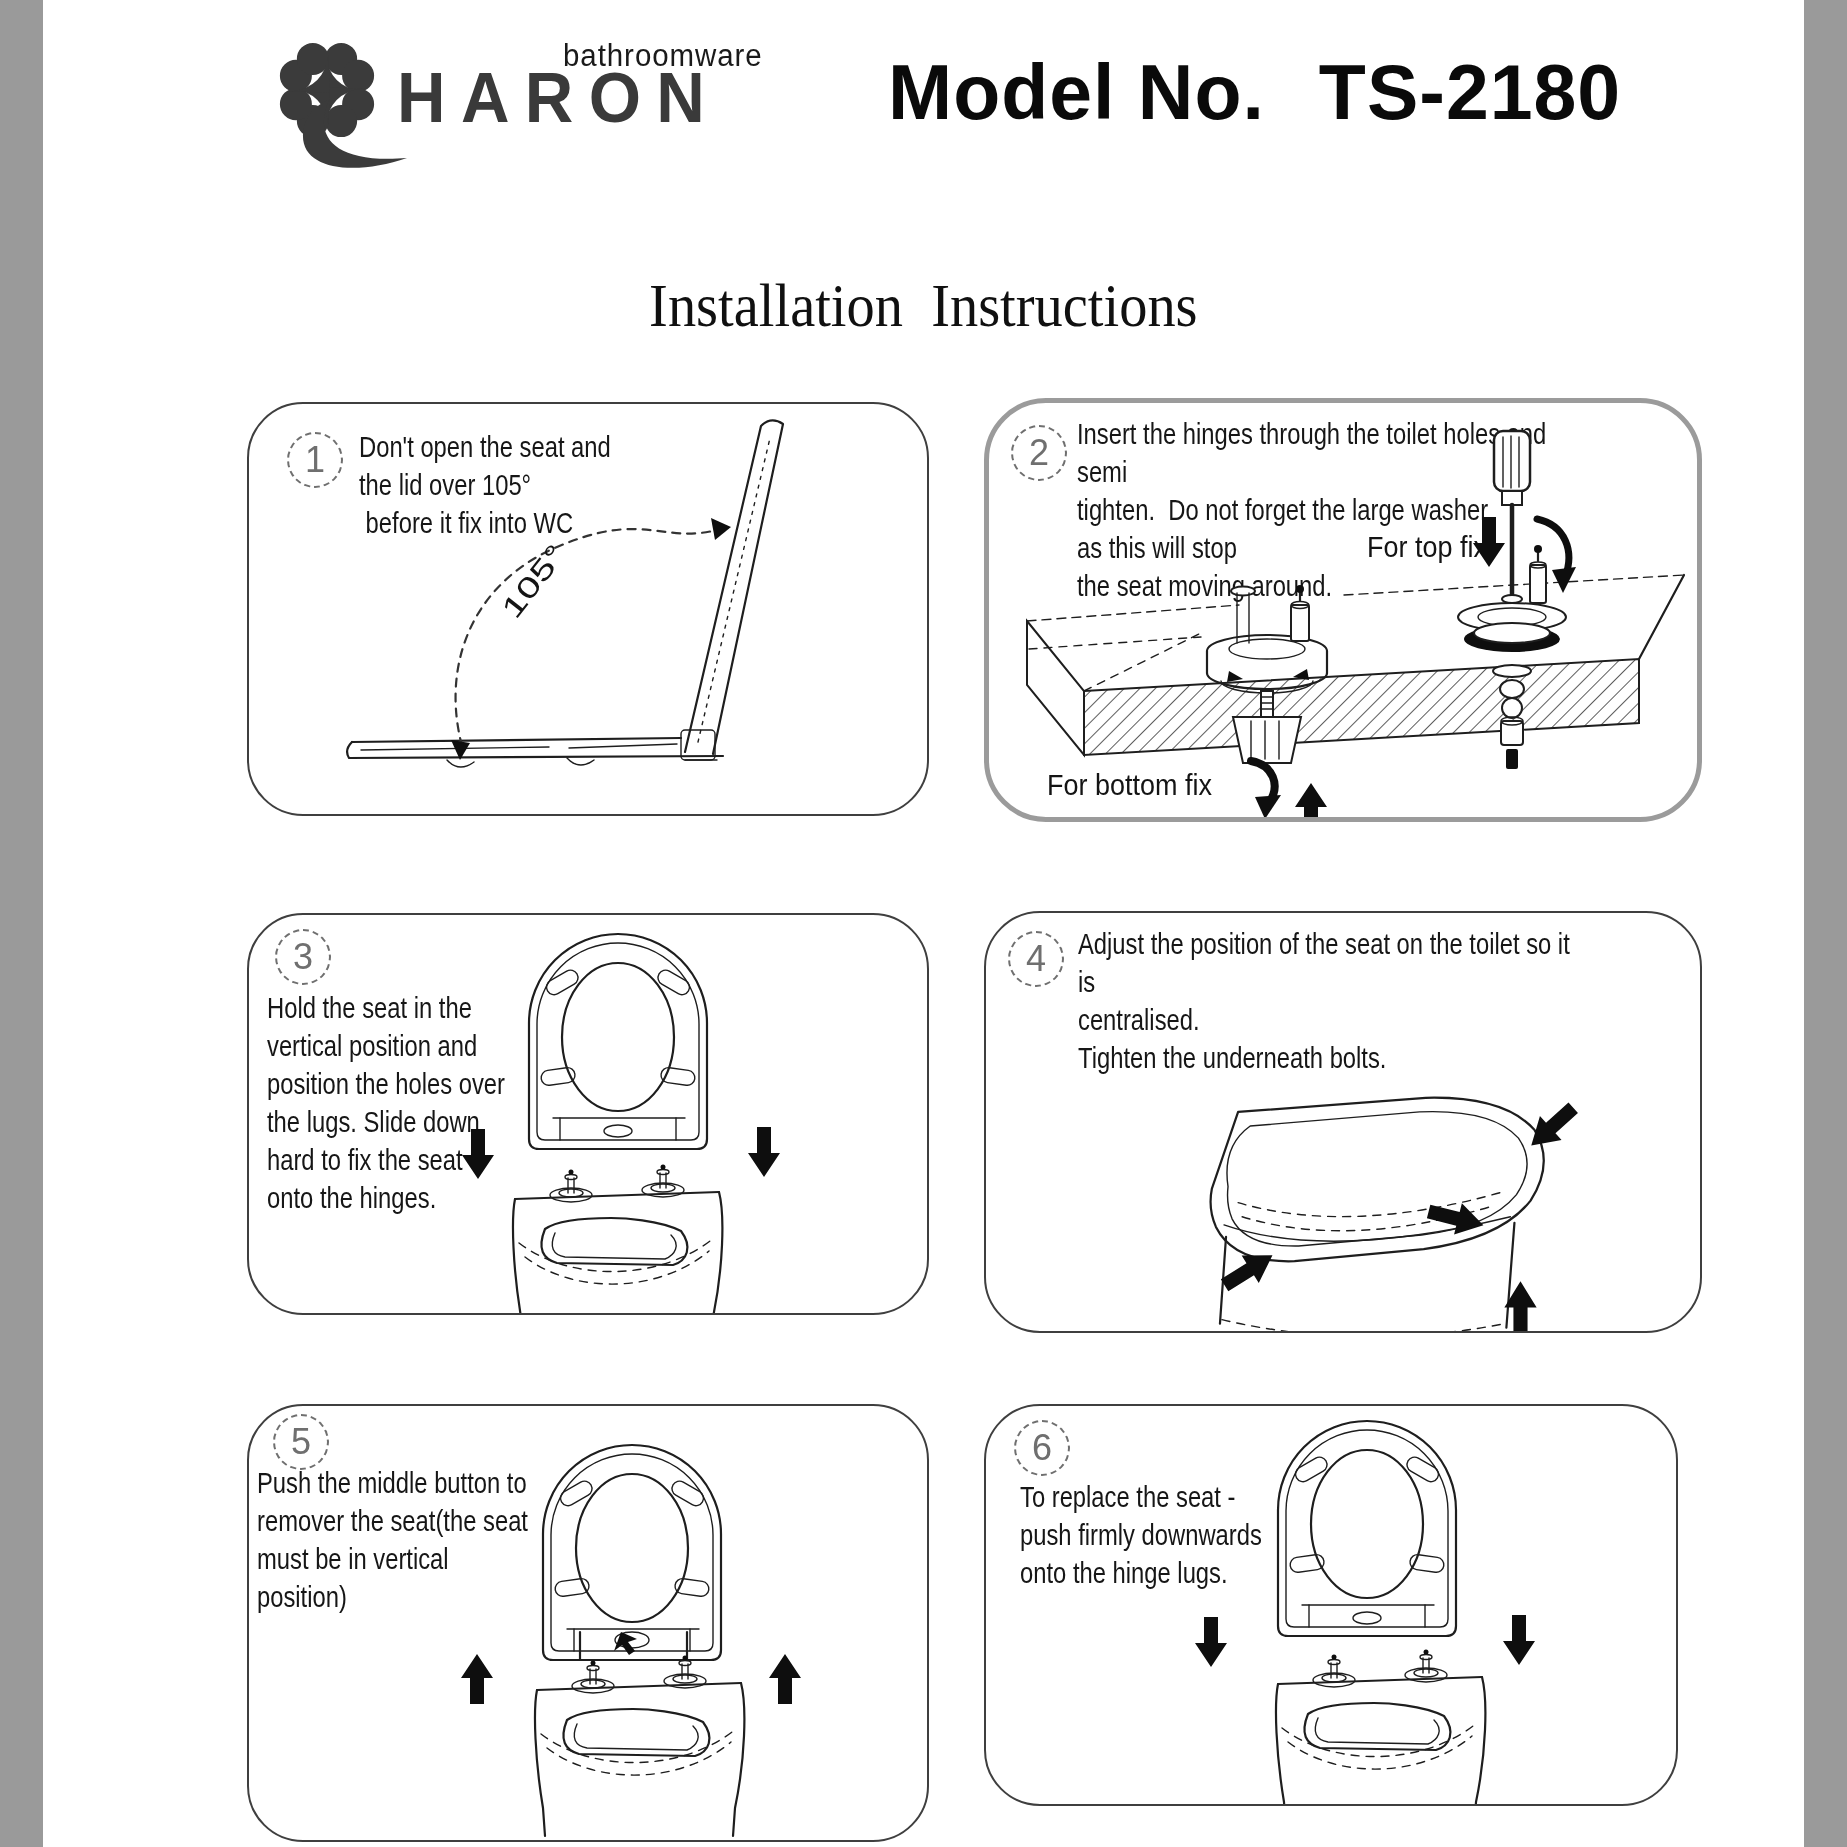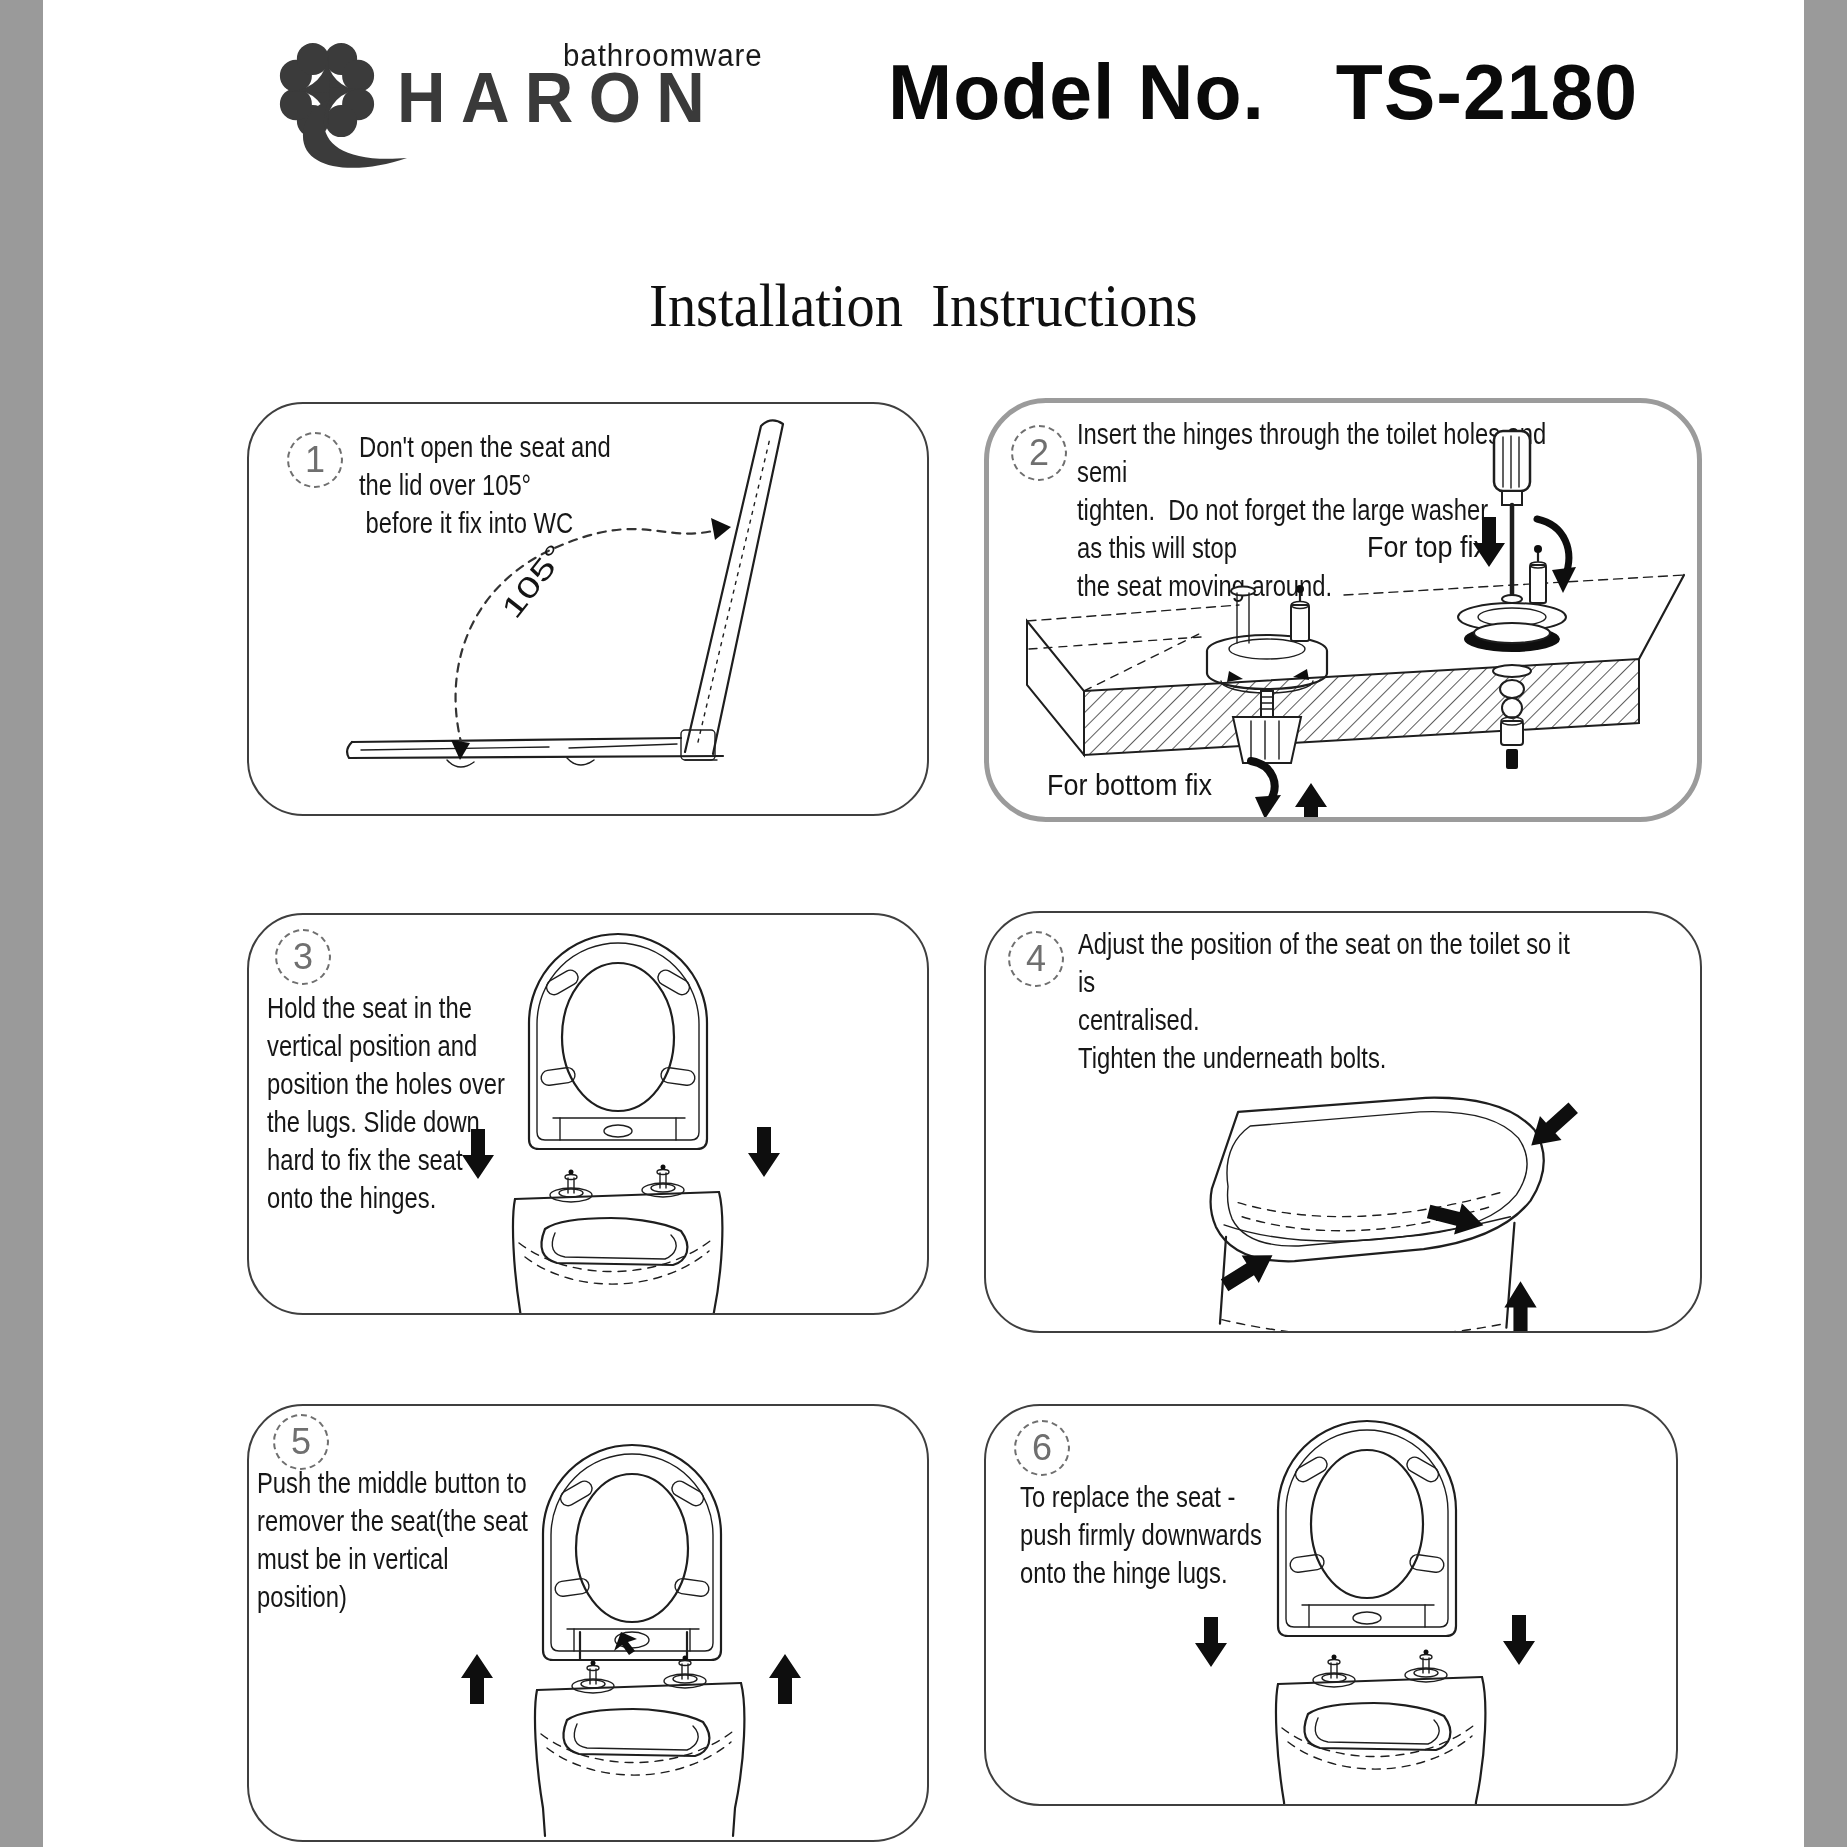--- a/index.html
+++ b/index.html
@@ -13,21 +13,21 @@
   .logo-clover { position:absolute; left:210px; top:24px; width:160px; height:148px; }
   .brand-top {
     position:absolute; left:520px; top:38px; font-size:31px; letter-spacing:1px;
     color:#1a1a1a; transform:scaleX(.95); transform-origin:0 0;
   }
   .brand-name {
     position:absolute; left:354px; top:58px; font-size:70px; font-weight:bold;
     letter-spacing:16px; color:#3a3a3a; transform:scaleX(.96); transform-origin:0 0;
   }
   .model-row {
-    position:absolute; left:845px; top:48px; display:flex; gap:71px;
+    position:absolute; left:845px; top:48px; display:flex; gap:54px;
     font-size:77px; font-weight:bold; color:#0a0a0a; letter-spacing:1px;
     white-space:pre;
   }
   .page-title { position:absolute; left:0; right:0; top:270px; text-align:center;font-family:Liberation Serif, serif; }
   .page-title > span {
     display:inline-block; font-size:62px; font-weight:400; color:#101010;
     white-space:pre; transform:scaleX(.91);
   }
   
   .panel {

